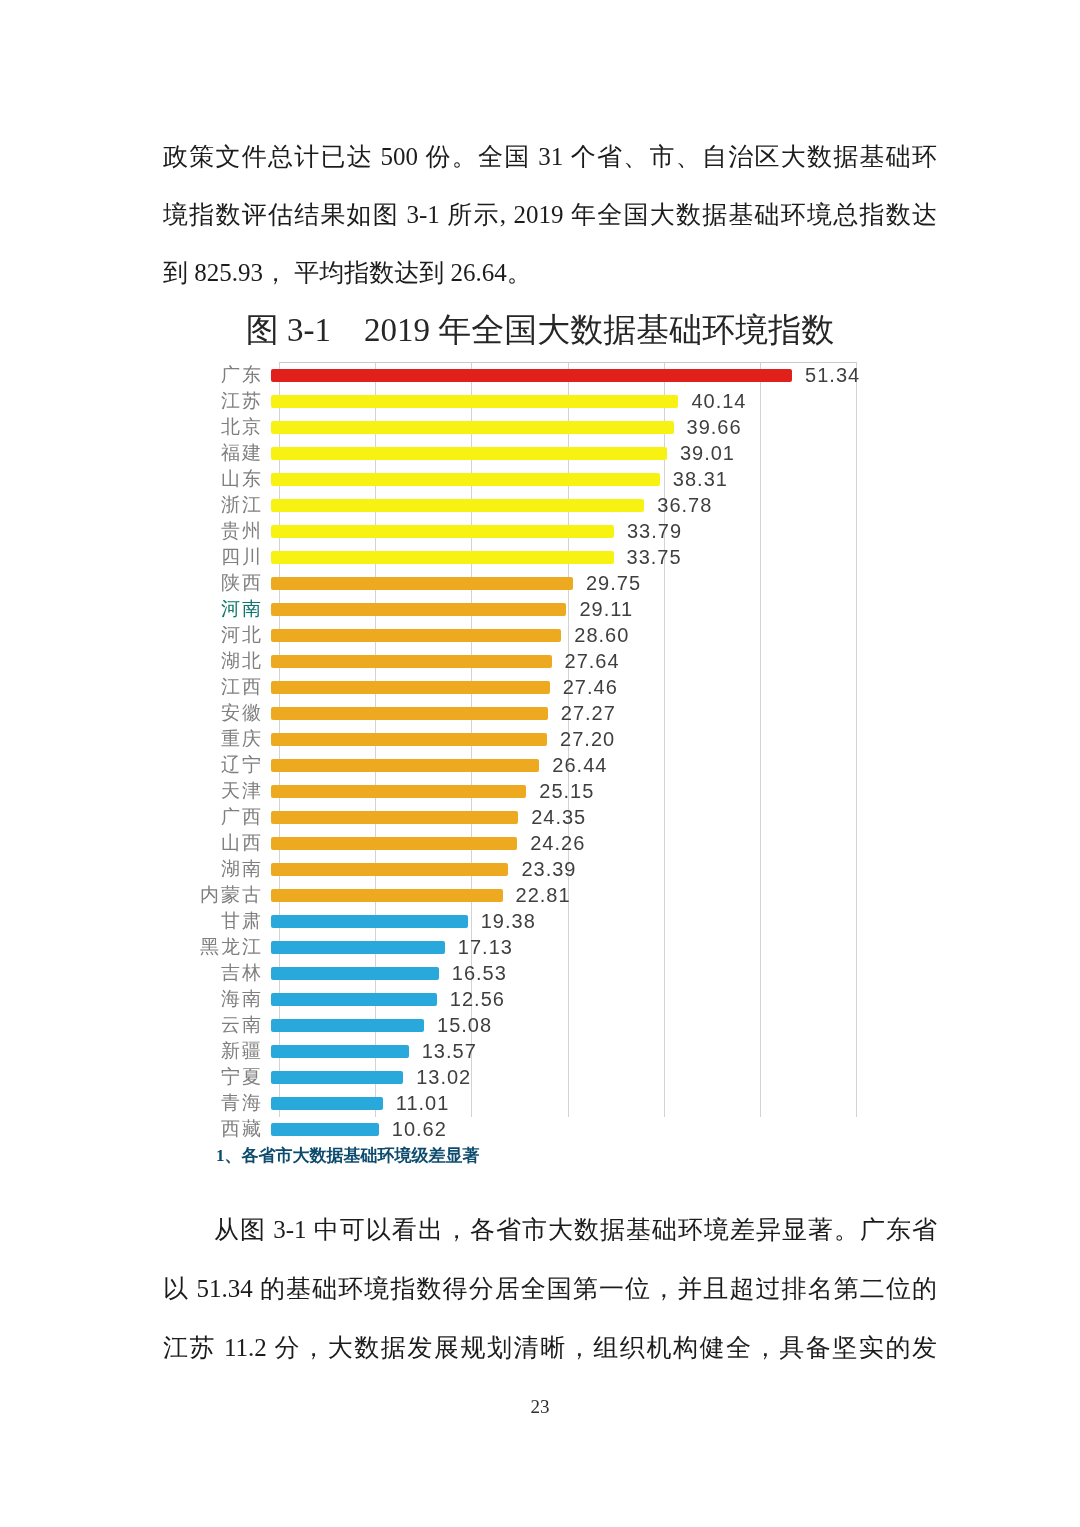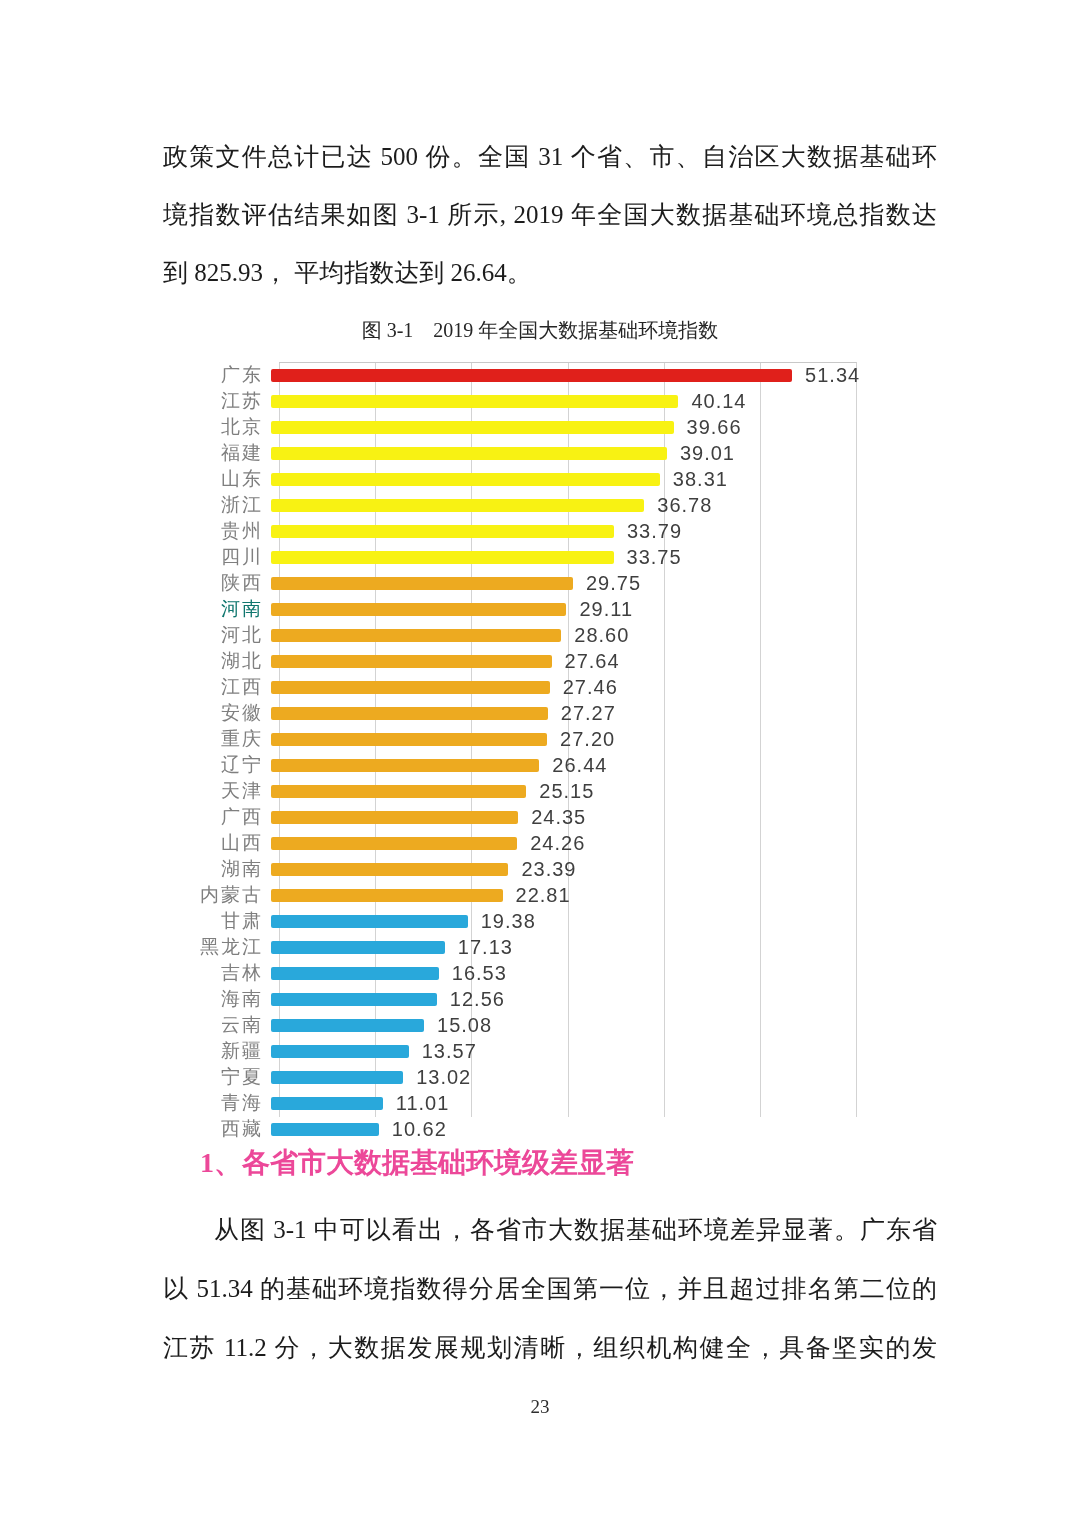--- a/index.html
+++ b/index.html
@@ -10,24 +10,24 @@
   .para { position:absolute; left:163px; width:774px; font-size:25px; color:#1c1c1c; }
   .pline { height:58px; line-height:58px; }
   .pline.full { text-align:justify; text-align-last:justify; }
   .pline.indent { text-indent:51px; }
   #para-intro { top:128px; }
   #para-analysis { top:1200px; }
   #para-analysis .pline { height:59px; line-height:59px; }
 
   
   .fig-caption { position:absolute; left:0; top:312px; width:100%; height:36px; line-height:36px;
-                 text-align:center; font-size:20px; color:#262626; white-space:pre; }
-
-  
-  .section-heading { position:absolute; left:200px; top:1144px; font-size:28px; font-weight:bold; color:#ec4899; }
+                 text-align:center; font-size:33px; color:#262626; white-space:pre; }
+
+  
+  .section-heading { position:absolute; left:216px; top:1144px; font-size:17px; font-weight:bold; color:#0c4a6e; }
 
   
   .chart { position:absolute; left:200px; top:362px; width:680px; height:755px; }
   .grid { position:absolute; left:79px; top:0; width:578px; height:755px;
           background-image:repeating-linear-gradient(to right,#d3d3d3 0,#d3d3d3 1px,transparent 1px,transparent 96.17px);
           border-right:1px solid #d3d3d3; border-top:1px solid #c8c8c8; }
   .rows { position:absolute; left:0; top:0; width:100%; height:100%; display:flex; flex-direction:column; }
   .crow { flex:1 1 0; display:flex; align-items:center; }
   .clabel { flex:none; width:71px; padding-right:8px; text-align:right; white-space:nowrap;
             font-family:"Liberation Sans","DejaVu Sans",sans-serif; font-size:19px; color:#7f7f7f; letter-spacing:2px; }

